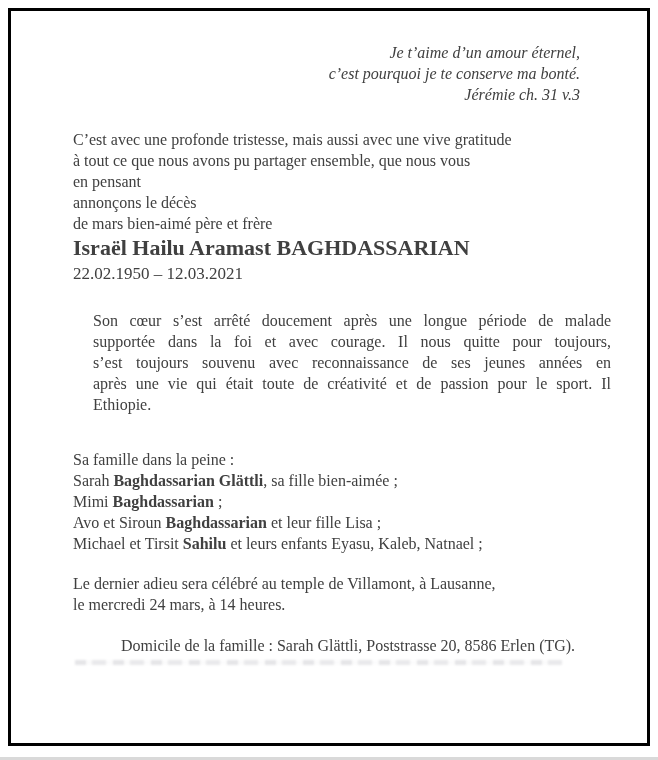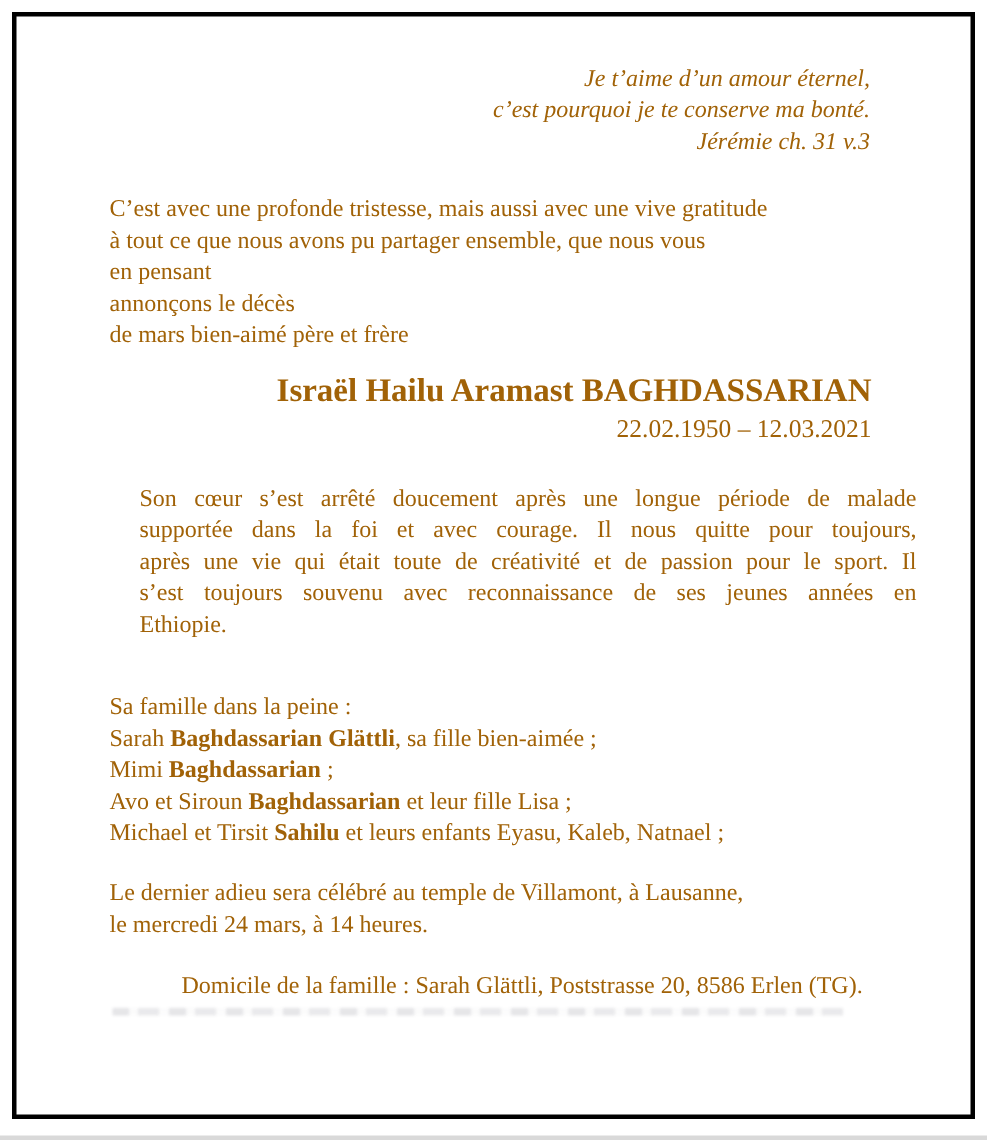--- a/index.html
+++ b/index.html
@@ -6,21 +6,21 @@
     margin: 0;
     padding: 0;
     background: #ffffff;
   }
   .page {
     position: relative;
     width: 658px;
     height: 760px;
     background: #ffffff;
     font-family: "Liberation Serif", "DejaVu Serif", serif;
-    color: #a16207;
+    color: #404040;
     font-size: 16px;
     line-height: 21px;
     overflow: hidden;
   }
   .frame {
     position: absolute;
     left: 8px;
     top: 8px;
     right: 8px;
     bottom: 14px;
@@ -38,23 +38,22 @@
   }
   .quote {
     font-style: italic;
     text-align: right;
     margin-right: 31px;
   }
   .intro {
     margin-top: 24px;
   }
   .deceased {
-    margin-top: 12px;
     margin-right: 30px;
-    text-align: right;
+    text-align: left;
   }
   .name {
     font-weight: bold;
     font-size: 22px;
     line-height: 28px;
   }
   .dates {
     font-size: 17px;
     line-height: 23px;
   }
@@ -122,22 +121,22 @@
 
     <div class="deceased">
       <div class="name">Israël Hailu Aramast BAGHDASSARIAN</div>
       <div class="dates">22.02.1950 – 12.03.2021</div>
     </div>
 
     <div class="eulogy">
       <div>
           <div class="t-line just">Son cœur s’est arrêté doucement après une longue période de malade</div>
           <div class="t-line just">supportée dans la foi et avec courage. Il nous quitte pour toujours,</div>
+          <div class="t-line just">s’est toujours souvenu avec reconnaissance de ses jeunes années en</div>
           <div class="t-line just">après une vie qui était toute de créativité et de passion pour le sport. Il</div>
-          <div class="t-line just">s’est toujours souvenu avec reconnaissance de ses jeunes années en</div>
         </div>
       <div class="t-line">Ethiopie.</div>
     </div>
 
     <div class="family">
       <div class="t-line">Sa famille dans la peine :</div>
       <div>
           <div class="t-line"><span>Sarah </span><span class="b">Baghdassarian Glättli</span><span>, sa fille bien-aimée ;</span></div>
           <div class="t-line"><span>Mimi </span><span class="b">Baghdassarian</span><span> ;</span></div>
           <div class="t-line"><span>Avo et Siroun </span><span class="b">Baghdassarian</span><span> et leur fille Lisa ;</span></div>

